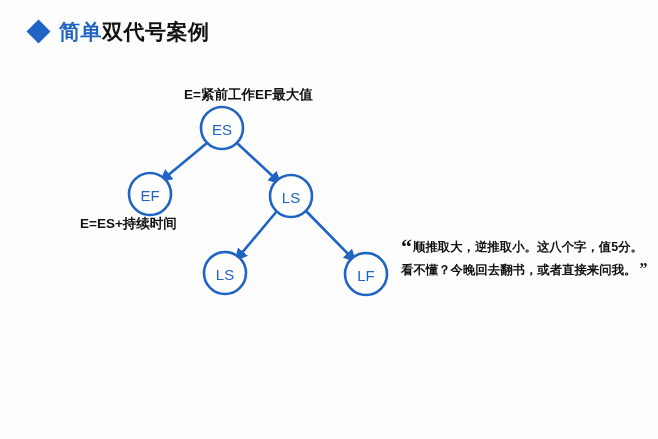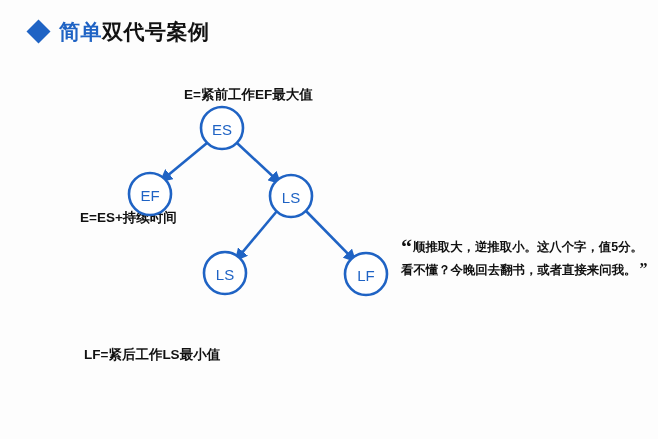--- a/index.html
+++ b/index.html
@@ -53,21 +53,21 @@
   
   .annotation {
     position: absolute;
     color: #111111;
     font-size: 13.5px;
     font-weight: bold;
     white-space: nowrap;
     line-height: 1.45;
   }
   #anno-top   { left: 137px; top: 85px; padding-left: 47px; }
-  #anno-left  { left: 80px;  top: 208px; }
+  #anno-left  { left: 80px;  top: 214px; }
   #anno-bottom{ left: 84px;  top: 345px; }
   #anno-bottom .line { display: block; }
 
   
   #diagram {
     position: absolute;
     left: 0;
     top: 0;
     width: 658px;
     height: 439px;
@@ -113,21 +113,20 @@
   <div id="title-row">
     <div id="title-bullet"></div>
     <div id="title-text">
       <span class="blue">简单</span><span class="black">双代号案例</span>
     </div>
   </div>
 
   <div class="annotation" id="anno-top">E=紧前工作EF最大值</div>
   <div class="annotation" id="anno-left">E=ES+持续时间</div>
   <div class="annotation" id="anno-bottom">
-    <span class="line">LF=紧后工作LS最小值</span>
   </div>
 
   <svg id="diagram" viewBox="0 0 658 439">
     <defs>
       <marker id="arrowhead" markerWidth="5" markerHeight="5" refX="4.2" refY="2.5" orient="auto" markerUnits="strokeWidth">
         <path d="M0,0 L5,2.5 L0,5 Z" fill="#1f63c4"></path>
       </marker>
     </defs>
 
     <g id="edge-layer">

